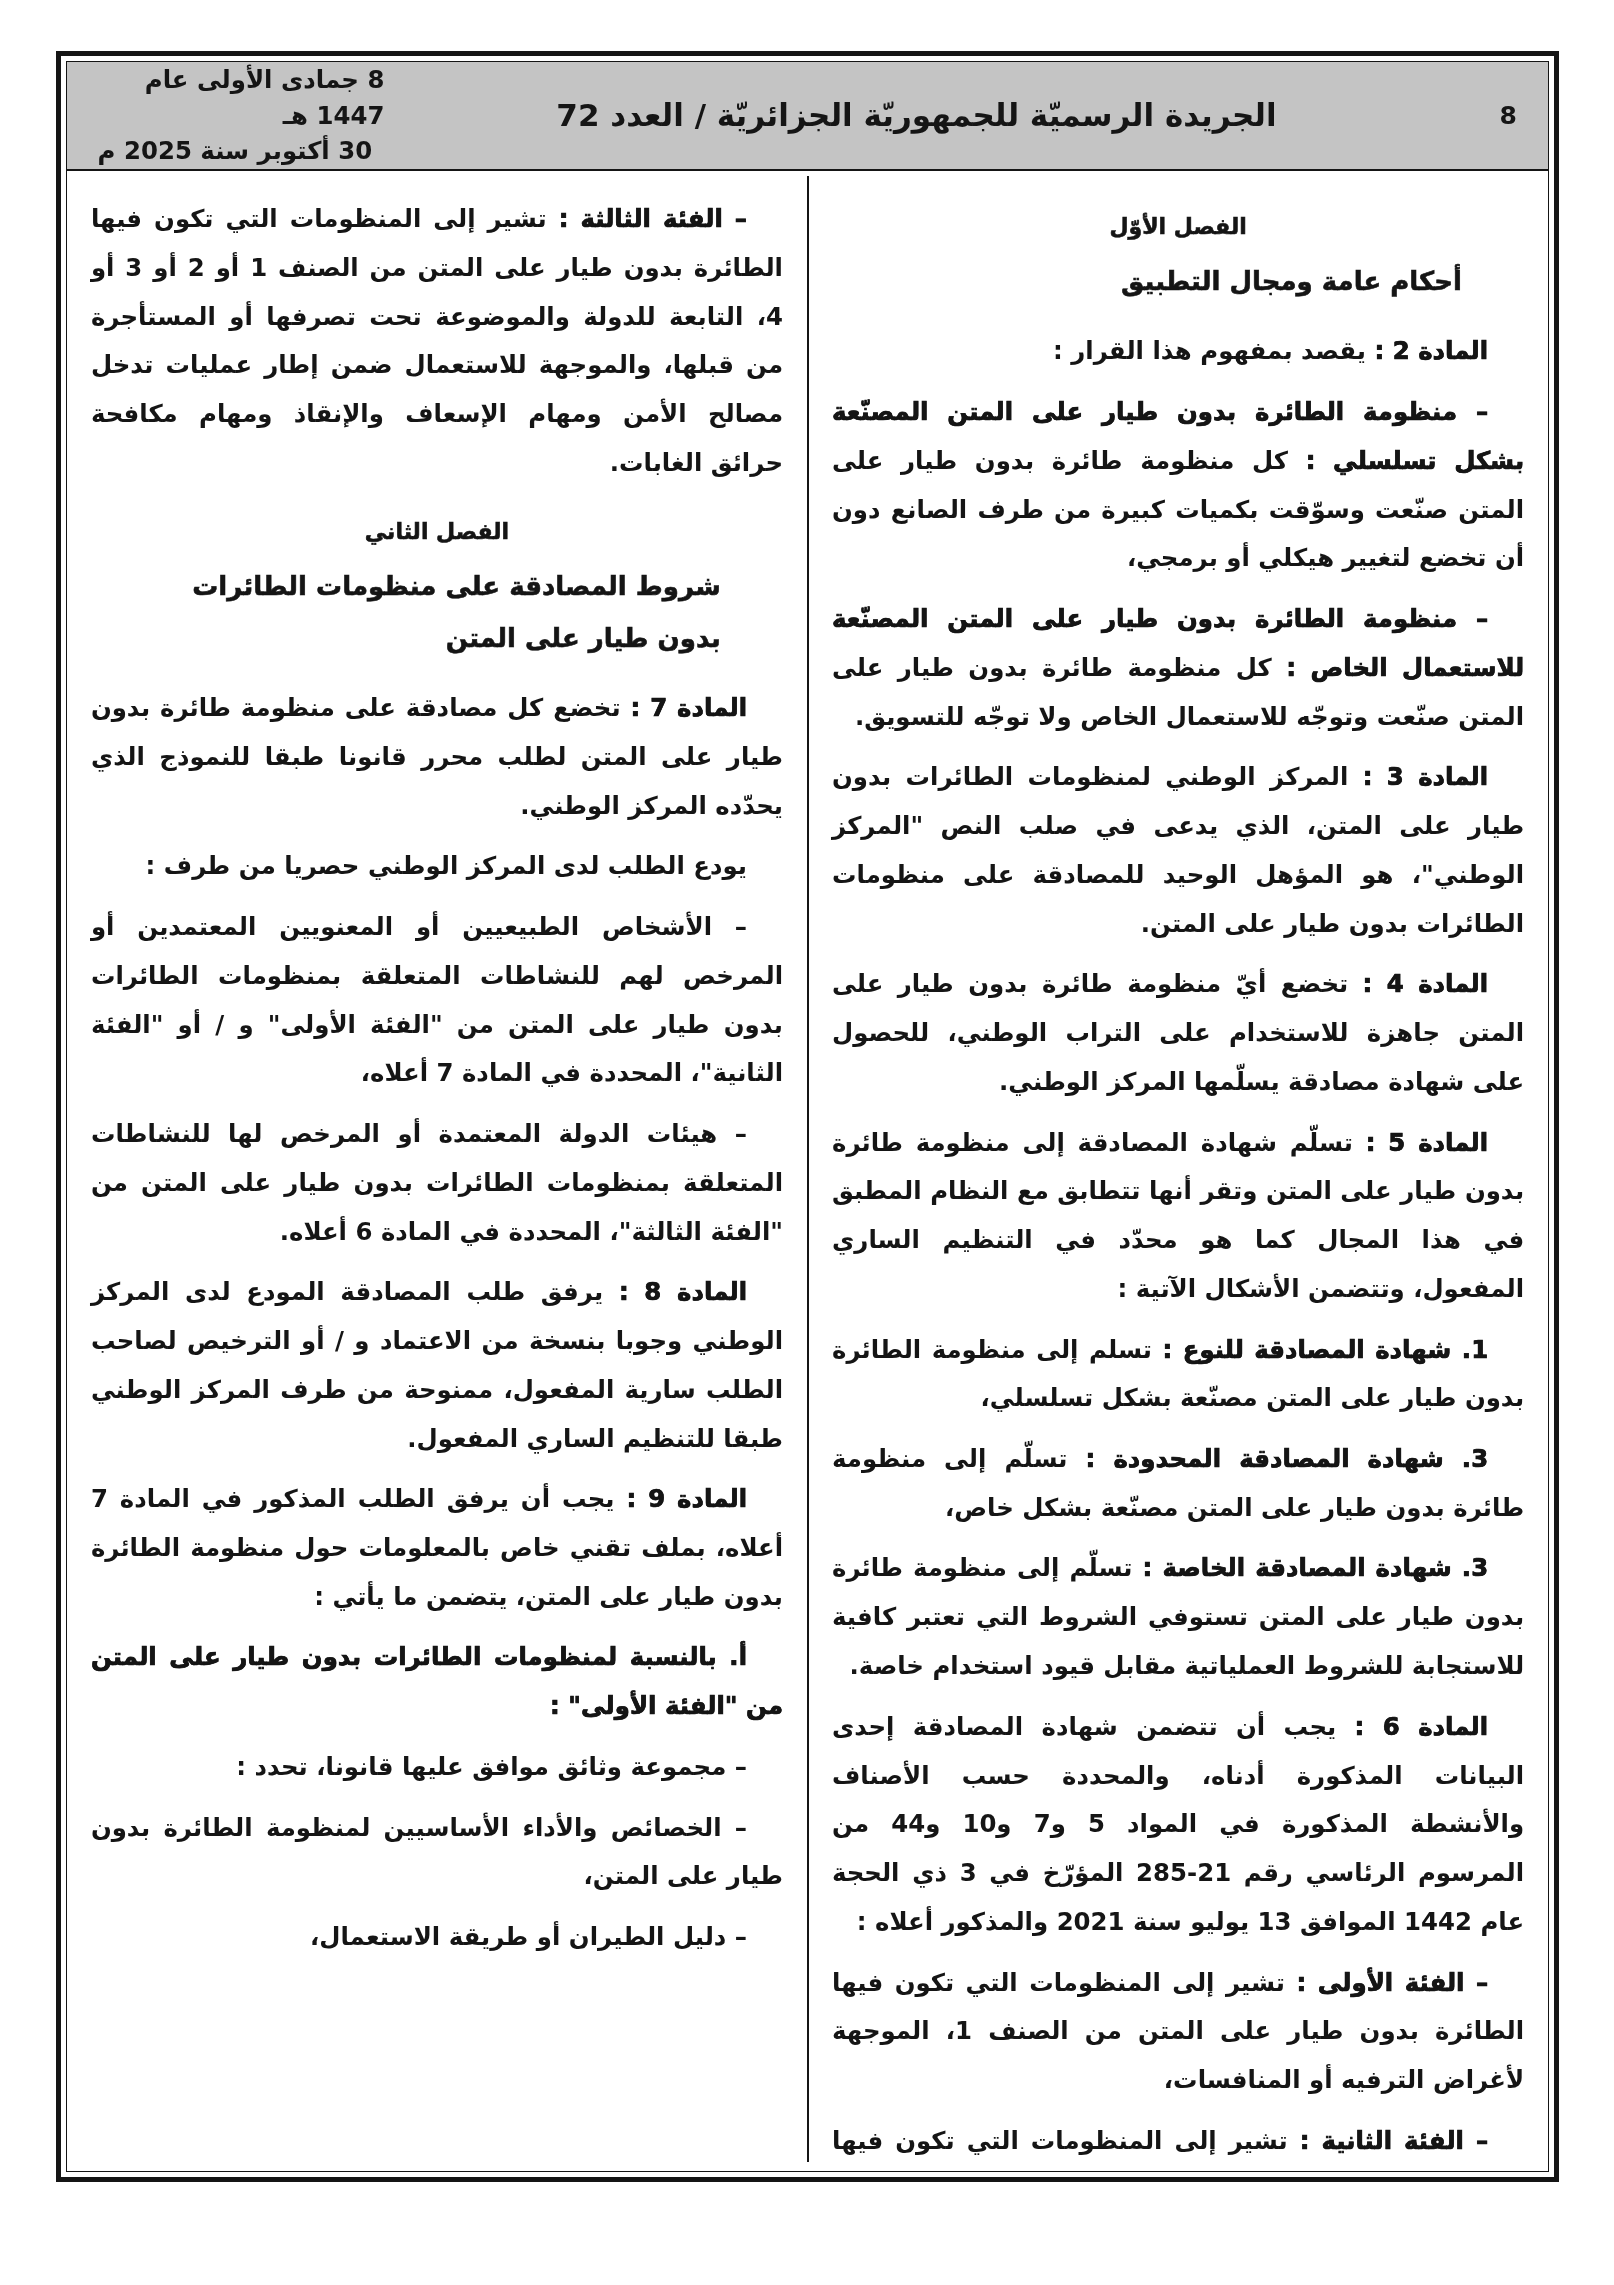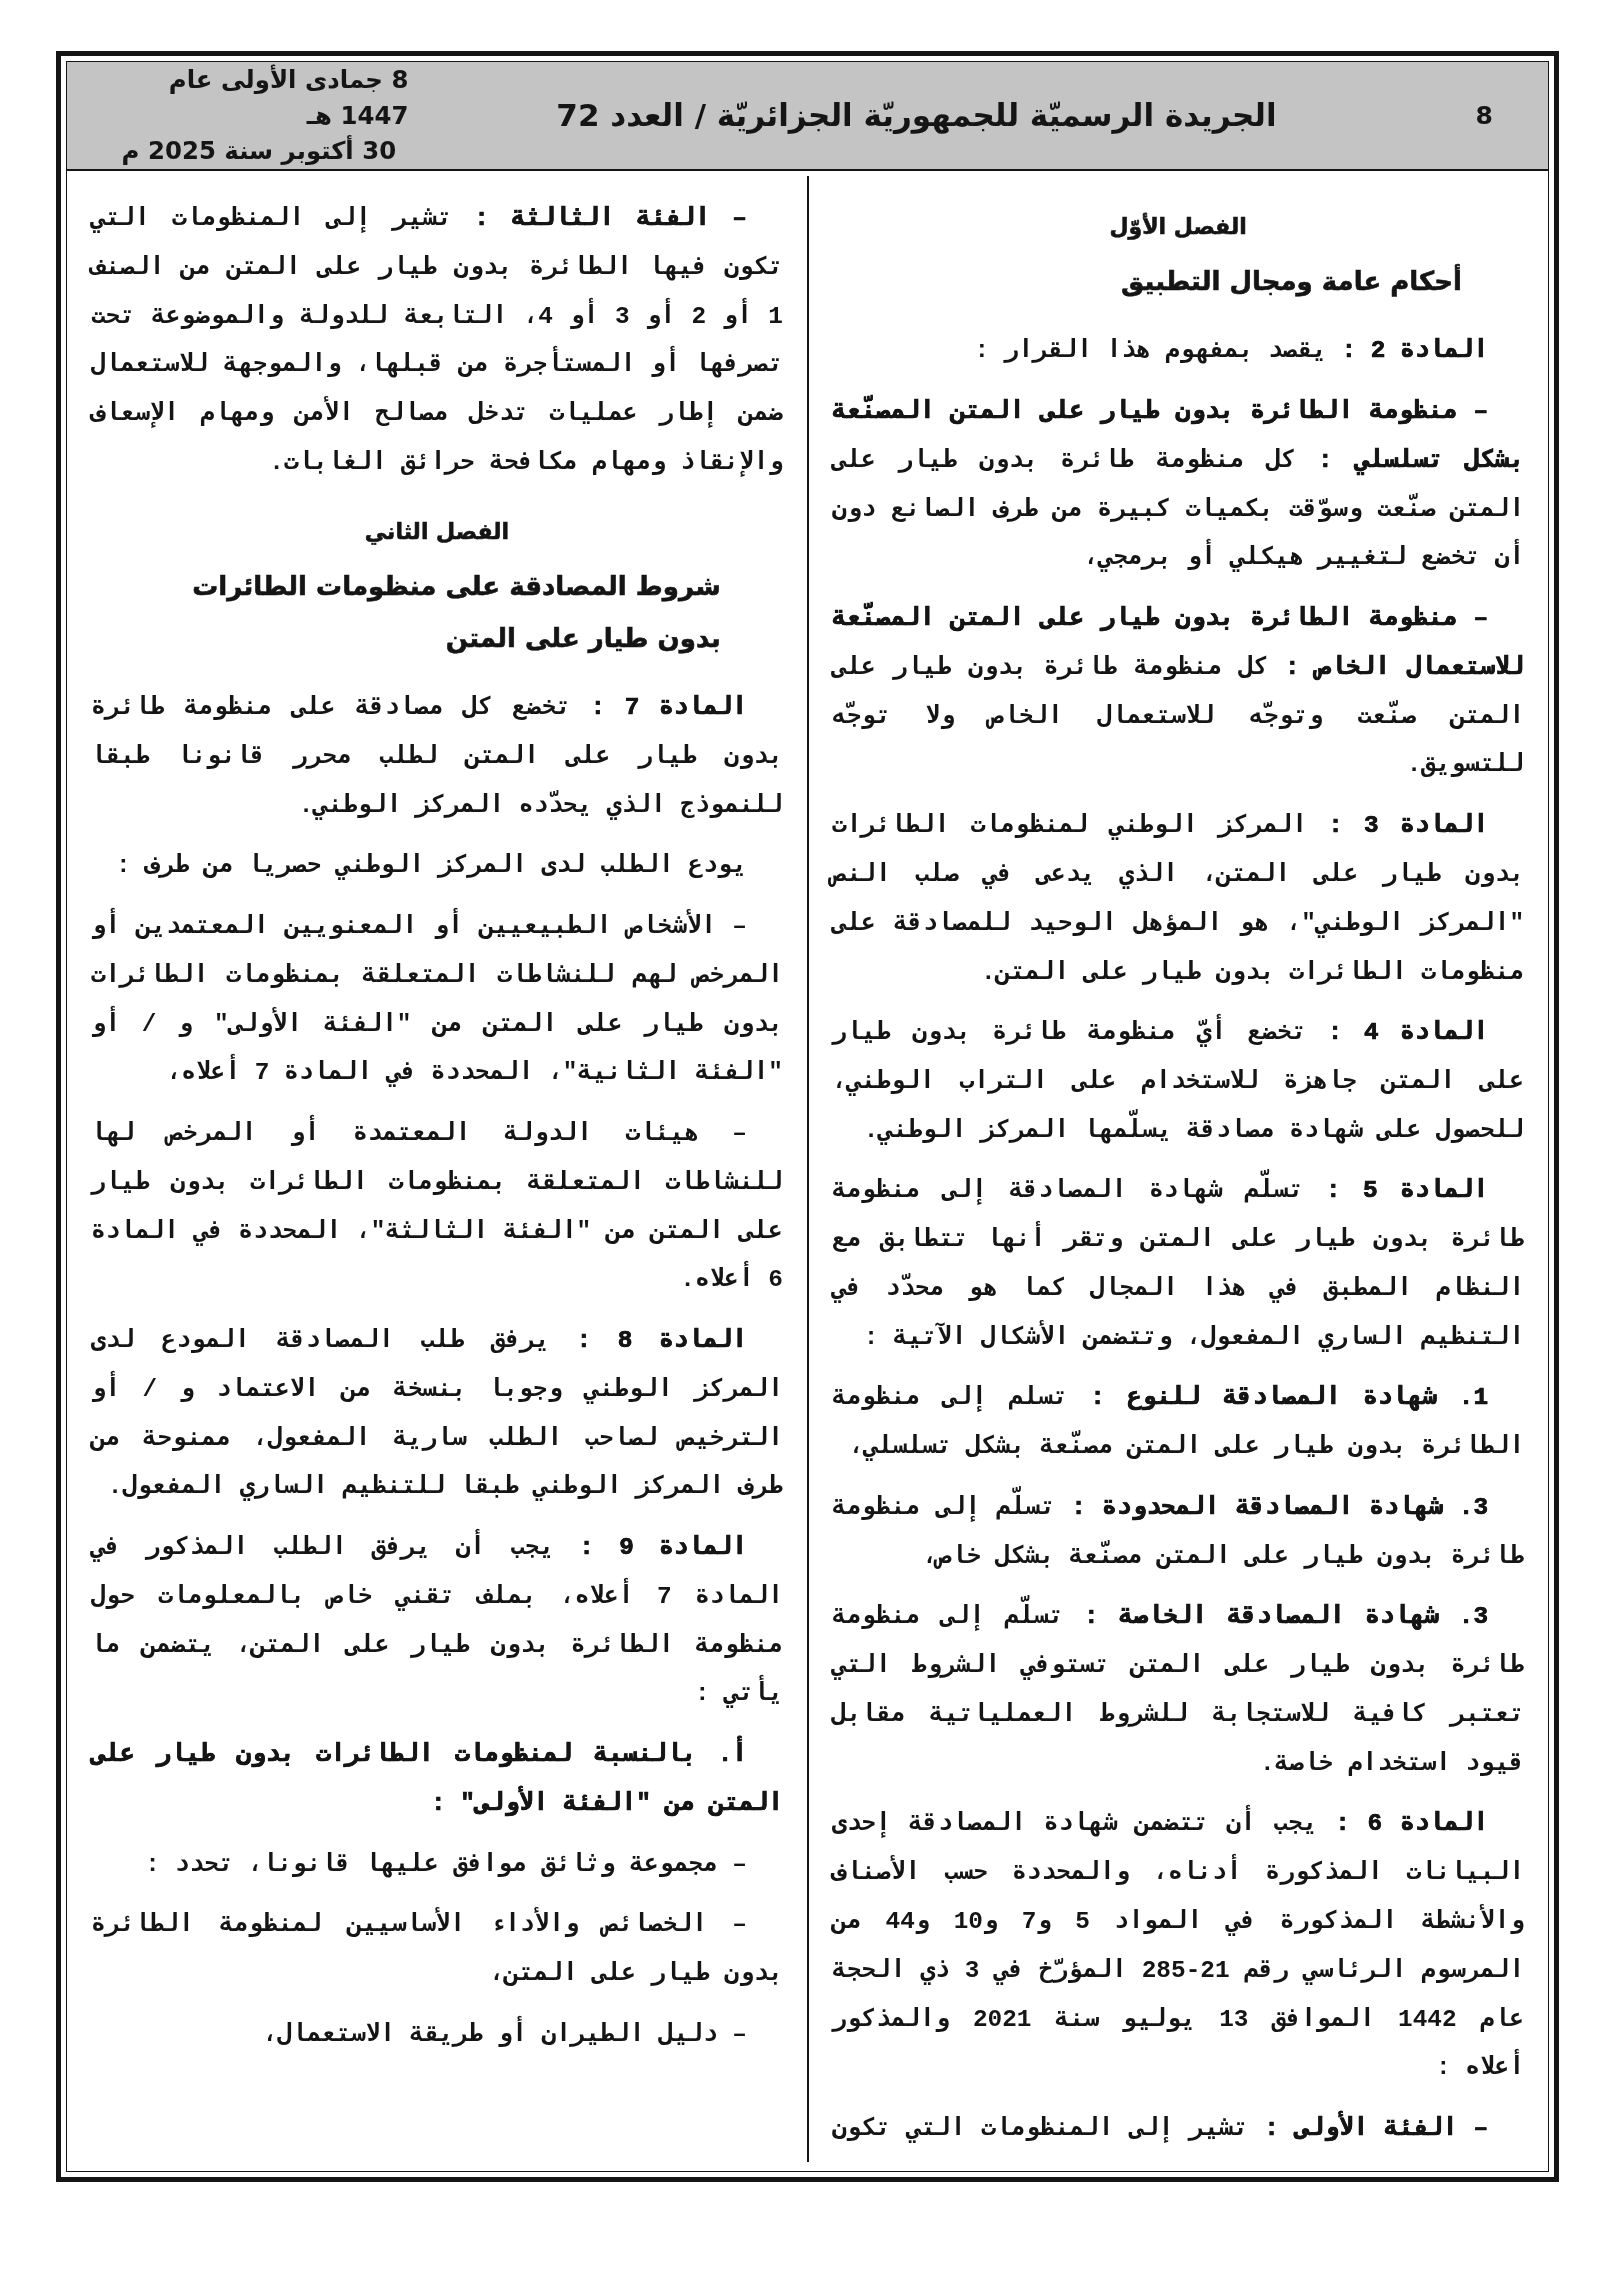--- a/index.html
+++ b/index.html
@@ -27,21 +27,21 @@
     border:1.8px solid var(--ink);
     overflow:hidden;
     display:flex;flex-direction:column;
   }
   
   .header-bar{
     flex:0 0 88px;
     background:var(--header-bg);
     border-bottom:2.7px solid var(--ink);
     display:flex;direction:ltr;align-items:center;
-    padding:0 42px;
+    padding:0 18px;
   }
   .date-block{
     width:299px;display:flex;flex-direction:column;align-items:center;
     direction:rtl;font-weight:bold;font-size:24.4px;line-height:1.45;
   }
   .journal-title{
     flex:1;text-align:center;direction:rtl;
     font-weight:bold;font-size:31px;
   }
   .page-number{
@@ -56,21 +56,20 @@
   .col{
     flex:1;padding:7.2px 23.5px 0 23.5px;overflow:hidden;
   }
   .col-left{border-right:2.7px solid var(--ink);}
   .para{
     margin:11.8px 0;
     font-size:24.4px;font-weight:bold;
     line-height:2.0;
     text-align:justify;
     text-indent:36px;
-    font-family:Liberation Mono, monospace;
   }
   .para .lead{
     -webkit-text-stroke:0.7px currentColor;
     text-shadow:0 0 0.5px currentColor;
   }
   .chapter{
     text-align:center;font-weight:bold;font-size:22px;
     -webkit-text-stroke:0.6px currentColor;
     margin:31px 0 16.3px 0;text-indent:0;
   }

